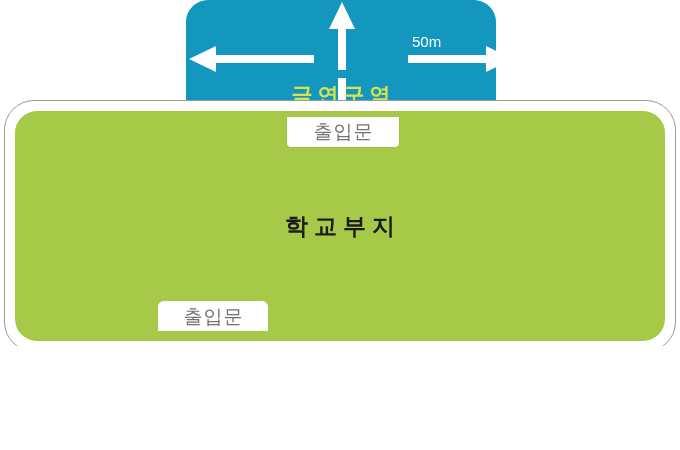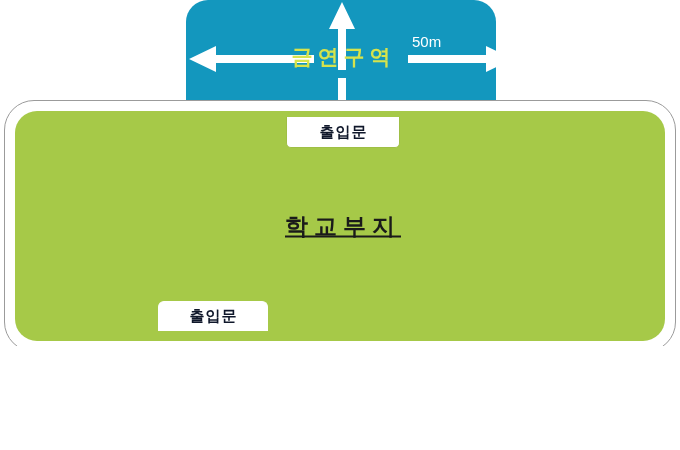--- a/index.html
+++ b/index.html
@@ -45,21 +45,20 @@
     left: 0;
     right: 0;
     top: 50%;
     transform: translateY(-50%);
     text-align: center;
     color: #1a1a1a;
     font-size: 23px;
     font-weight: 700;
     letter-spacing: 6px;
     text-indent: 6px;
-    text-decoration: underline;
   }
 
   
   .zone {
     position: absolute;
     background: #1397be;
     z-index: 1;
   }
   .zone-top {
     left: 186px;
@@ -82,20 +81,21 @@
     left: 0;
     right: 0;
     text-align: center;
     color: #d6e34c;
     font-size: 21px;
     font-weight: 700;
     letter-spacing: 5px;
     text-indent: 5px;
     z-index: 2;
     white-space: nowrap;
+    margin-top: 38px;
   }
   .zone-top .zone-label { top: 43px; }
 
   
   .arrow-svg {
     position: absolute;
     overflow: visible;
     z-index: 2;
     pointer-events: none;
   }
@@ -109,23 +109,23 @@
     white-space: nowrap;
   }
 
   
   .gate {
     position: absolute;
     background: #ffffff;
     display: flex;
     align-items: center;
     justify-content: center;
-    color: #0f172a;
-    font-size: 15px;
-    font-weight: 700;
+    color: #737373;
+    font-size: 19px;
+    font-weight: 400;
     letter-spacing: 1px;
     text-indent: 1px;
     box-sizing: border-box;
     z-index: 6;
   }
   .gate-top {
     left: 286px;
     top: 117px;
     width: 114px;
     height: 31px;

